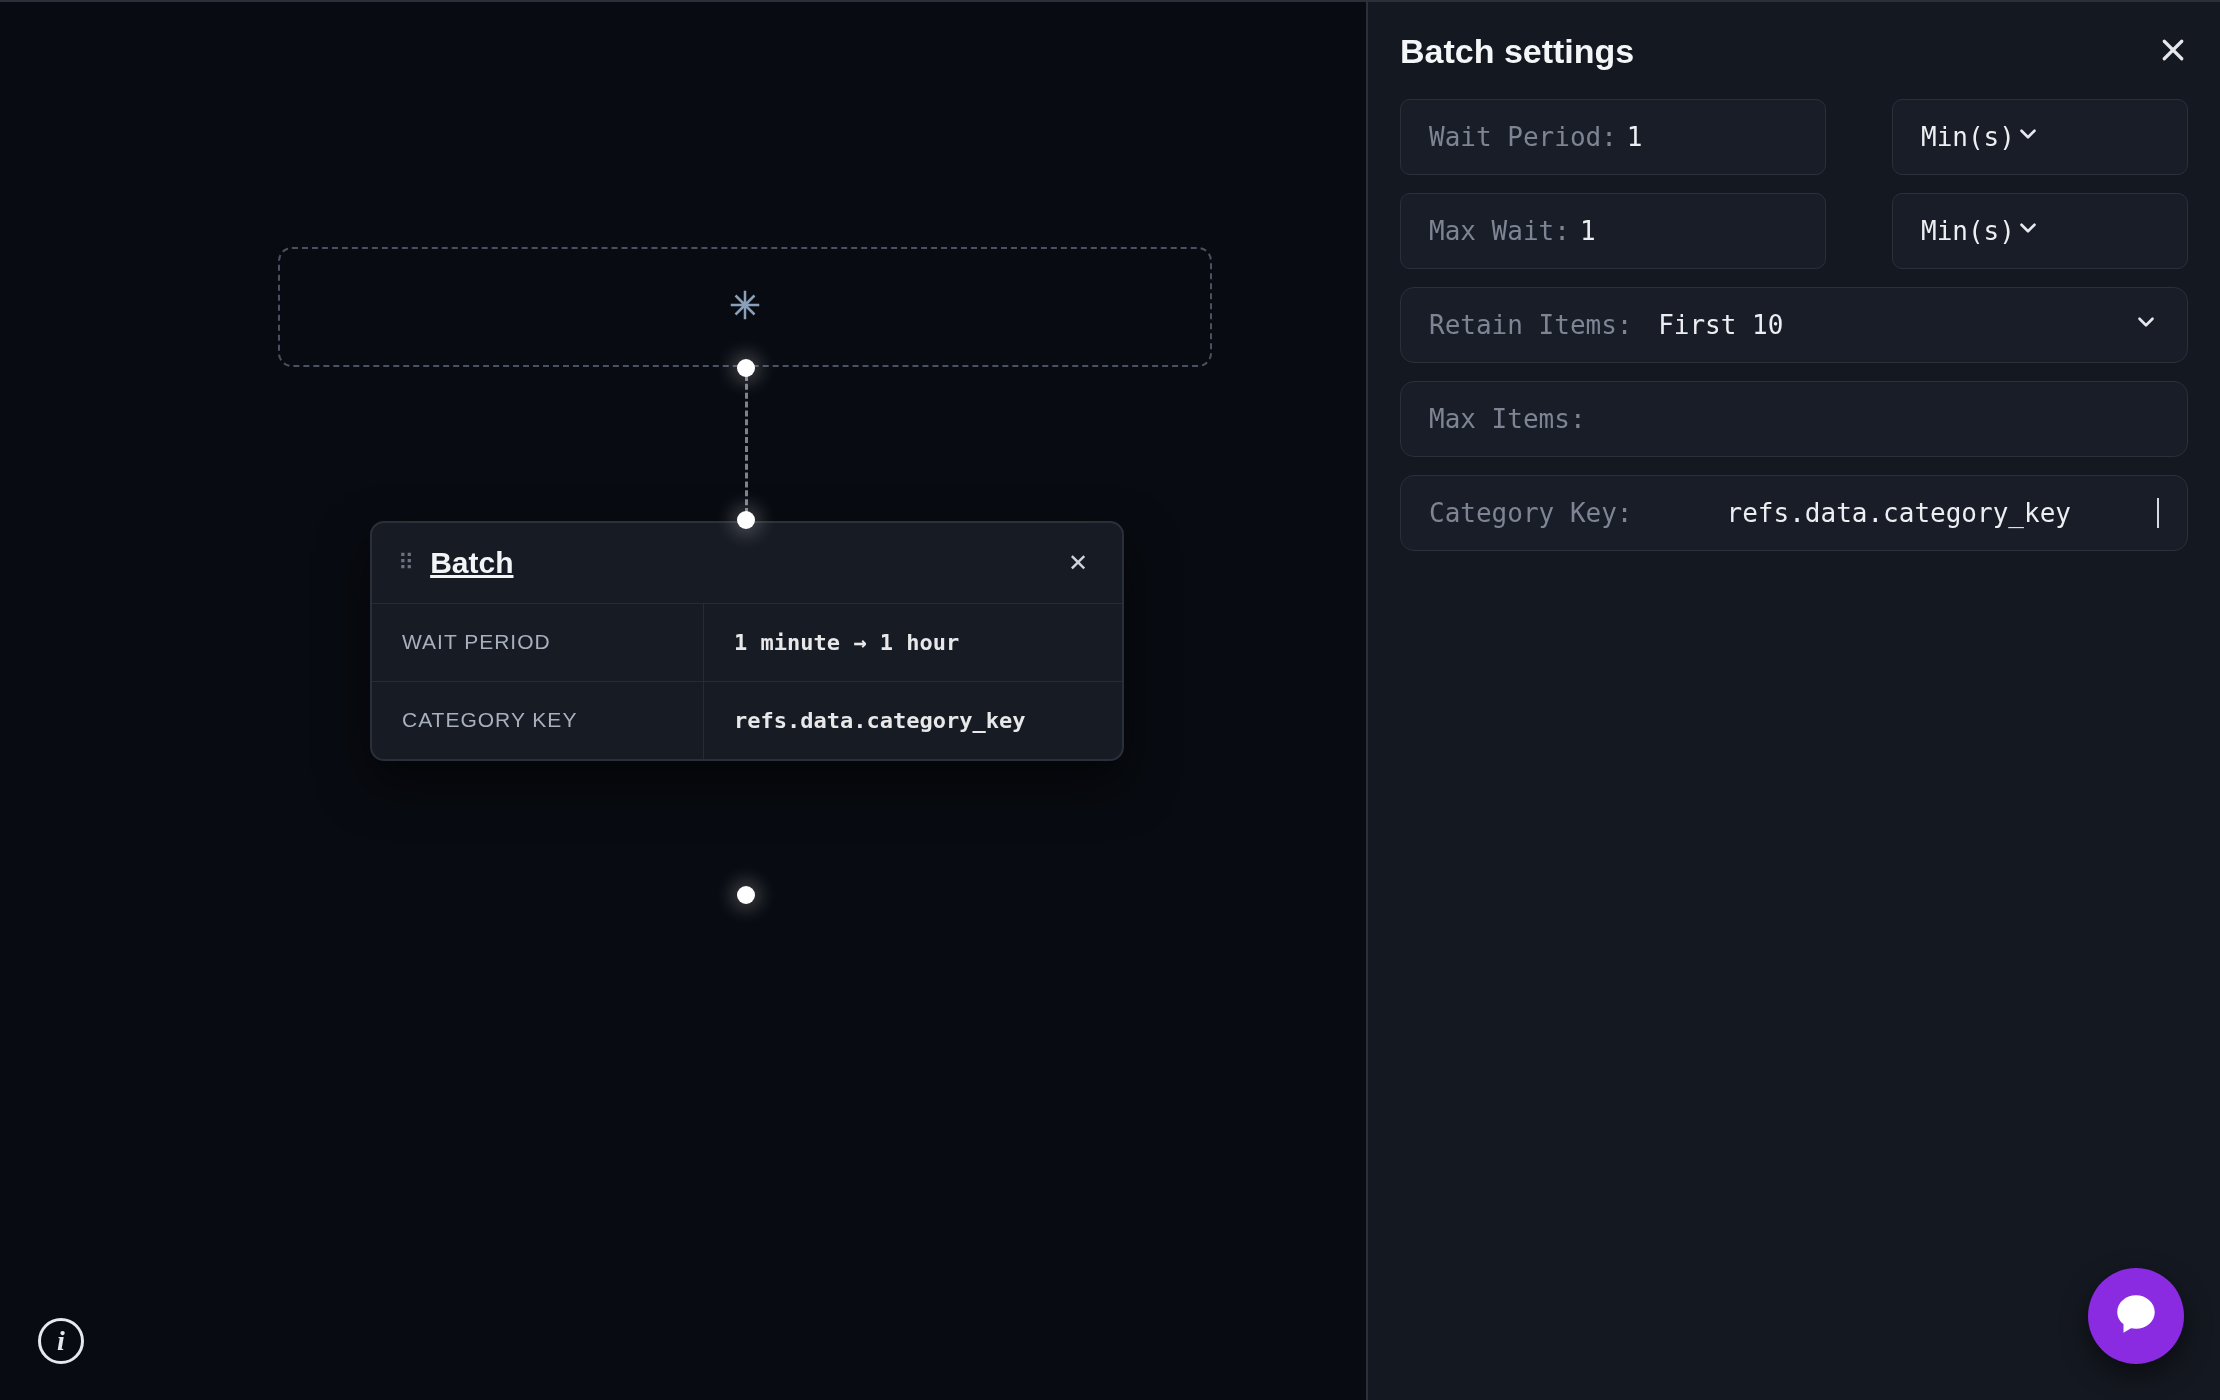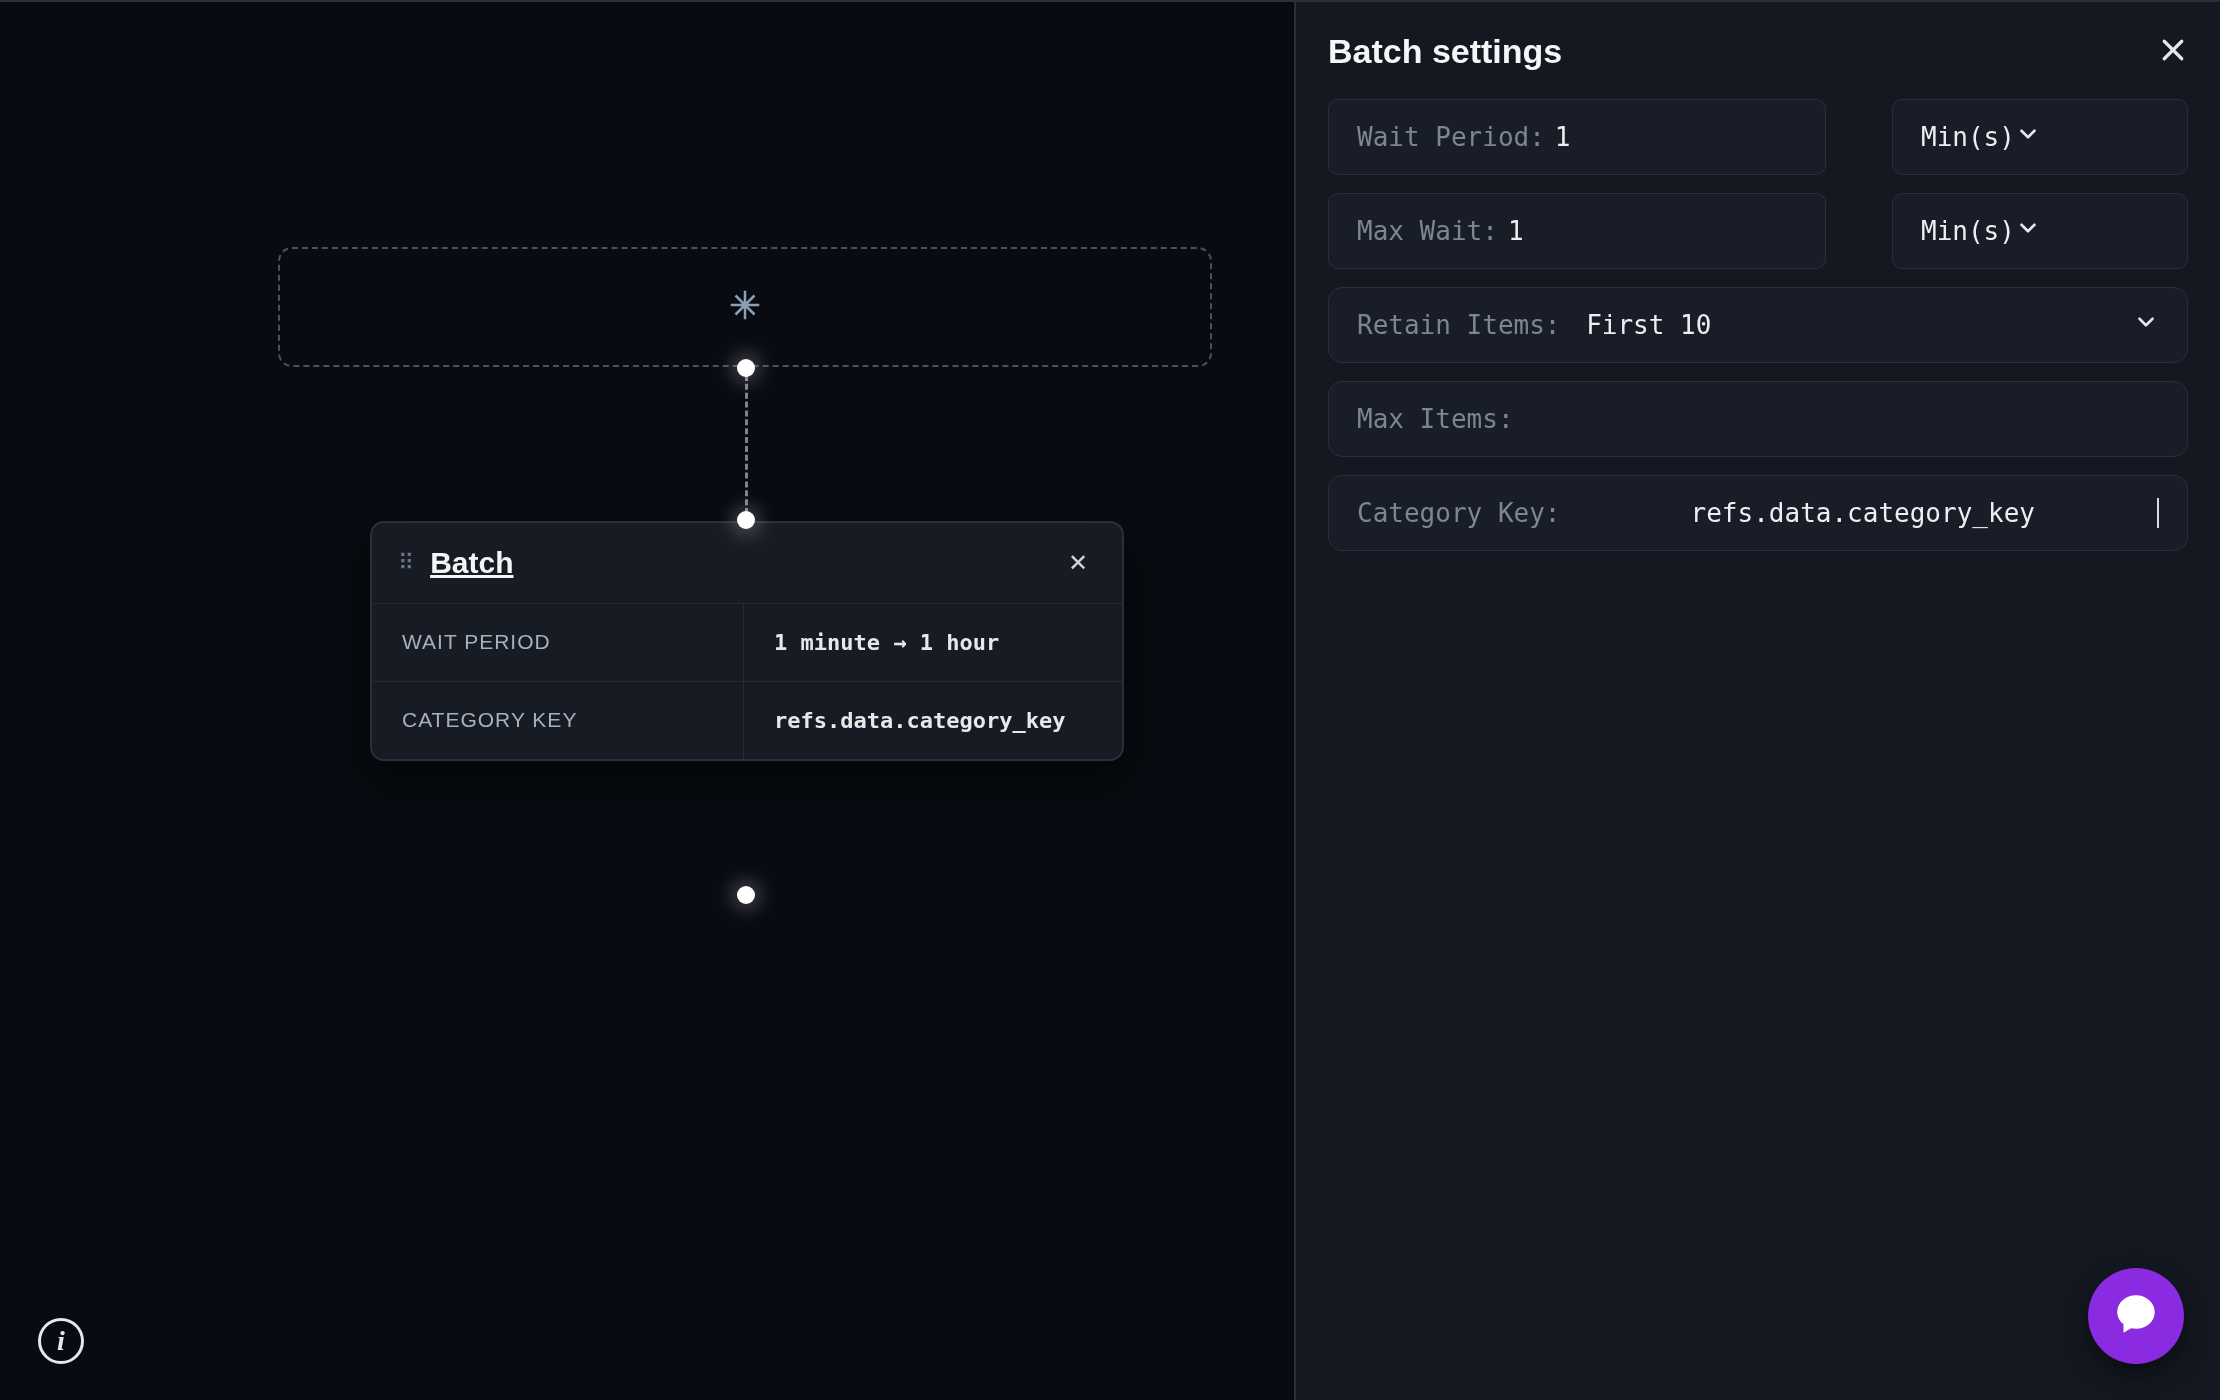--- a/index.html
+++ b/index.html
@@ -76,21 +76,21 @@
   }
   .drag-handle { color:#6b7280; font-size:22px; letter-spacing:-2px; line-height:1; }
   .node-title { font-size: 30px; font-weight: 700; color:#f3f4f6; flex:1;text-decoration:underline; }
   .node-close { color:#cfd3dc; font-size:24px; cursor:pointer; padding:4px 8px; }
   .node-row {
     display:flex;
     border-top: 1px solid #262b36;
   }
   .node-row.highlight { background:#202532; }
   .node-cell-label {
-    width: 372px;
+    width: 332px;
     padding: 26px 30px;
     font-size: 21px;
     letter-spacing: 1px;
     color:#a8afbd;
     border-right: 1px solid #262b36;
   }
   .node-cell-value {
     flex:1;
     padding: 26px 30px;
     font-size: 22px;
@@ -112,21 +112,21 @@
     display:flex; align-items:center; justify-content:center;
     font-style: italic;
     font-family: Georgia, 'Times New Roman', serif;
     font-size: 28px;
     font-weight: 600;
     color:#e6e8ee;
     cursor:pointer;
   }
   
   .panel {
-    width: 924px;
+    width: 852px;
     background: #141820;
     border-top: 2px solid #2a2f3a;
     padding: 30px 32px 32px 32px;
     position: relative;
   }
   .panel-header {
     display:flex;
     align-items:center;
     justify-content:space-between;
     margin-bottom: 28px;

